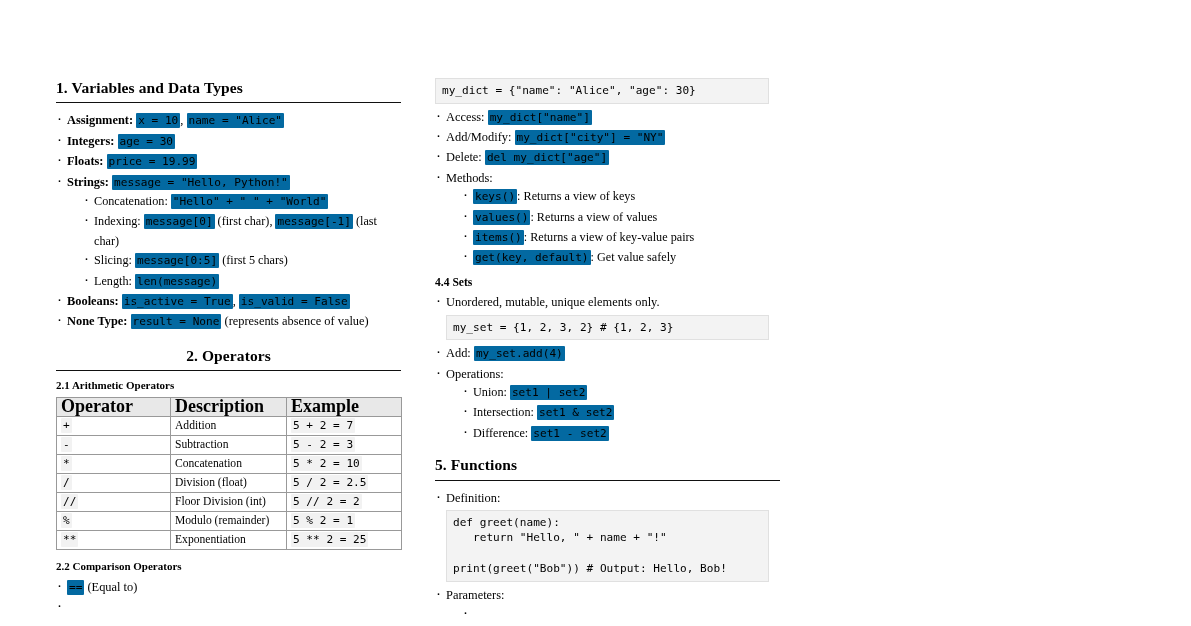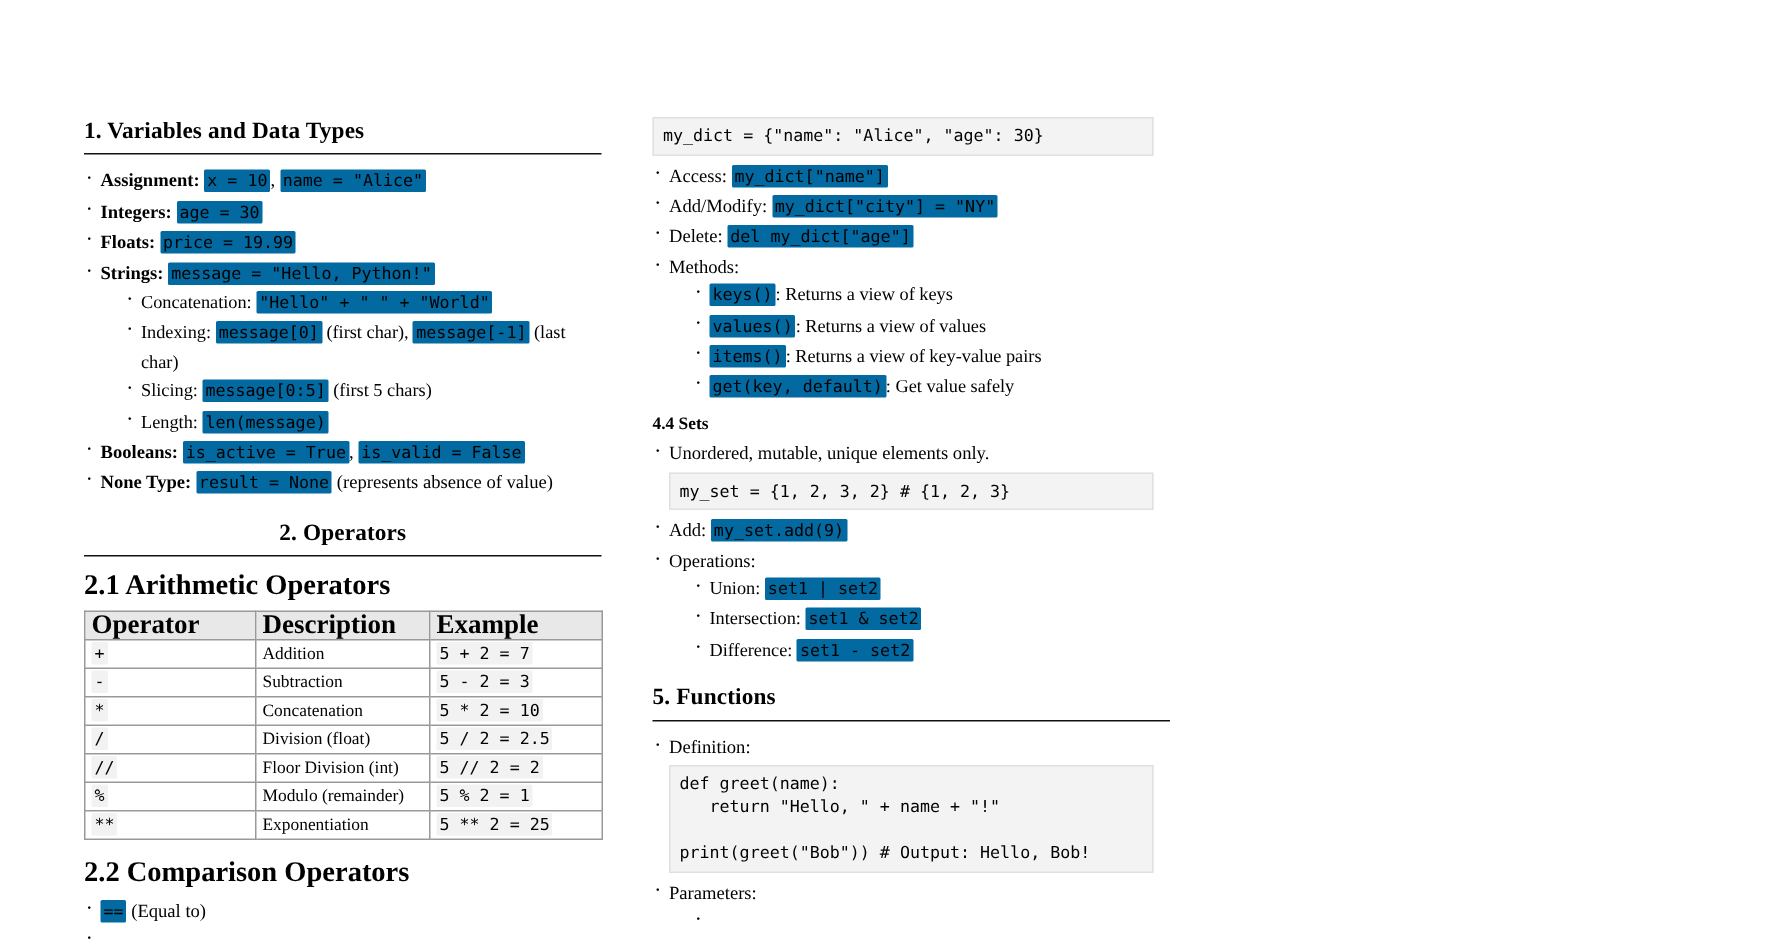--- a/index.html
+++ b/index.html
@@ -38,21 +38,21 @@
     letter-spacing: 0.1px;
   }
   .sec-rule {
     border: 0;
     border-top: 1.6px solid #111;
     margin: 0 0 8px 0;
     width: 345px;
     height: 0;
   }
   h2.subsec {
-    font-size: 19px;
+    font-size: 11px;
     font-weight: bold;
     margin: 10px 0 4px 0;
     line-height: 1.25;
   }
   h3.minor {
     font-size: 11.6px;
     font-weight: bold;
     margin: 8px 0 3px 0;
     line-height: 1.25;
   }
@@ -278,21 +278,21 @@
 
     <h3 class="minor">4.4 Sets</h3>
 
     <ul>
       <li>Unordered, mutable, unique elements only.</li>
     </ul>
     <pre class="block indent">my_set = {1, 2, 3, 2} # {1, 2, 3}</pre>
 
     <ul>
       <li><span>Add:</span>
-        <code>my_set.add(9)</code></li>
+        <code>my_set.add(4)</code></li>
       <li><span>Operations:</span>
         <ul class="lvl2">
           <li><span>Union:</span>
             <code>set1 | set2</code></li>
           <li><span>Intersection:</span>
             <code>set1 &amp; set2</code></li>
           <li><span>Difference:</span>
             <code>set1 - set2</code></li>
         </ul>
       </li>

